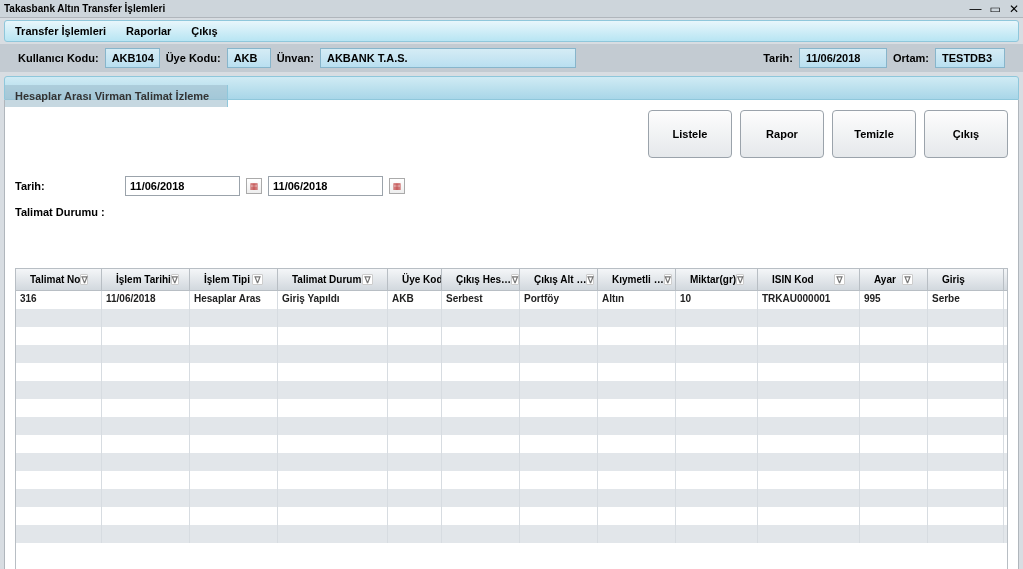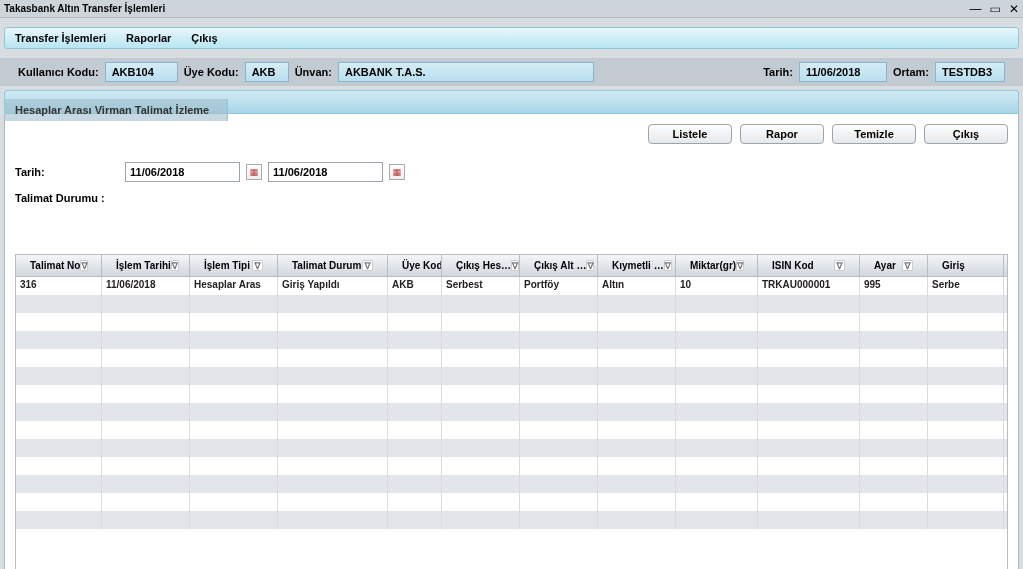--- a/index.html
+++ b/index.html
@@ -19,21 +19,21 @@
   align-items: center;
   justify-content: space-between;
   padding: 0 4px;
   border-bottom: 1px solid #b0b6bc;
 }
 .titlebar .title { font-weight: bold; font-size: 10px; }
 .titlebar .controls { display: flex; gap: 8px; font-size: 12px; }
 .titlebar .controls span { cursor: pointer; }
 
 .menubar {
-  margin: 9px 4px;
+  margin: 2px 4px;
   background: linear-gradient(#e8f6fb, #b8e5f3);
   border: 1px solid #8fc7db;
   border-radius: 3px;
   padding: 4px 10px;
   display: flex;
   gap: 20px;
   font-weight: bold;
   font-size: 11px;
 }
 .menubar span { cursor: pointer; }
@@ -94,21 +94,21 @@
 .action-btns {
   display: flex;
   justify-content: flex-end;
   gap: 8px;
   margin-bottom: 18px;
 }
 .btn {
   background: linear-gradient(#fdfdfd, #e5e8eb);
   border: 1px solid #9ba3ab;
   border-radius: 4px;
-  padding: 3px 0;
+  padding: 17px 0;
   font-weight: bold;
   font-size: 11px;
   width: 84px;
   text-align: center;
   cursor: pointer;
 }
 
 .filters {
   display: grid;
   grid-template-columns: 110px auto;
@@ -220,21 +220,21 @@
 </div>
 
 <div class="menubar">
   <span>Transfer İşlemleri</span>
   <span>Raporlar</span>
   <span>Çıkış</span>
 </div>
 
 <div class="infobar">
   <label>Kullanıcı Kodu:</label>
-  <span class="field" style="width:73px">AKB104</span>
+  <span class="field" style="width:55px">AKB104</span>
   <label>Üye Kodu:</label>
   <span class="field" style="width:44px">AKB</span>
   <label>Ünvan:</label>
   <span class="field" style="width:256px">AKBANK T.A.S.</span>
   <span class="spacer"></span>
   <label>Tarih:</label>
   <span class="field" style="width:88px">11/06/2018</span>
   <label>Ortam:</label>
   <span class="field" style="width:70px">TESTDB3</span>
 </div>

